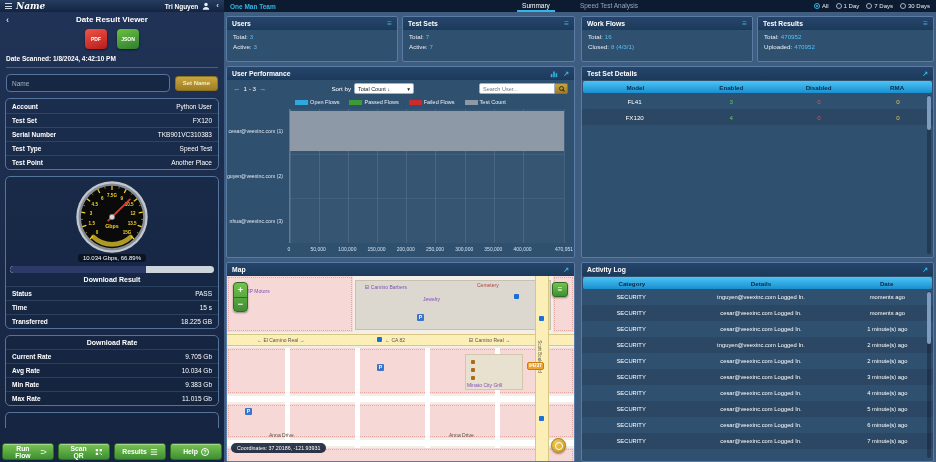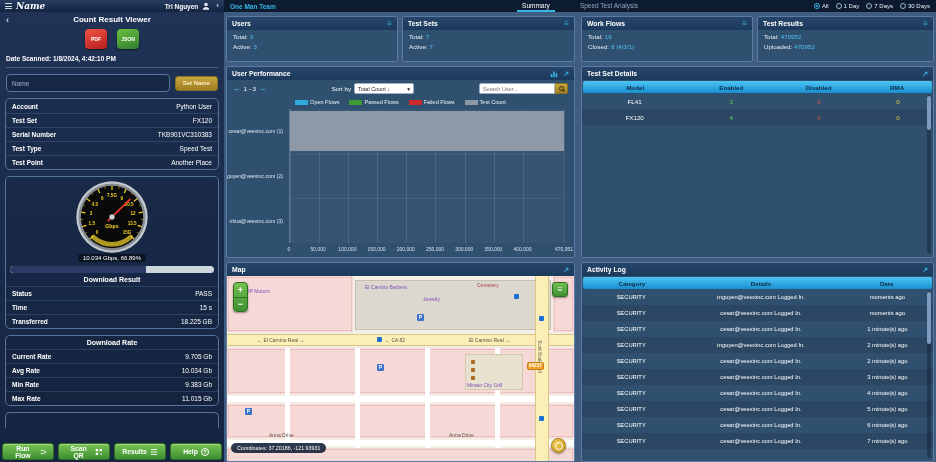--- a/index.html
+++ b/index.html
@@ -190,21 +190,21 @@
             <span class="rb"></span>
             <span>30 Days</span>
           </span>
       </div>
     </div>
   </header>
 
   <aside class="sidebar">
     <div class="sb-title-row">
       <span class="back">‹</span>
-      <span>Count Result Viewer</span>
+      <span>Date Result Viewer</span>
     </div>
     <div class="sb-icons">
       <span class="file-ic pdf">
           <span>PDF</span>
         </span>
       <span class="file-ic json">
           <span>JSON</span>
         </span>
     </div>
     <div class="sb-date">Date Scanned: 1/8/2024, 4:42:10 PM</div>

